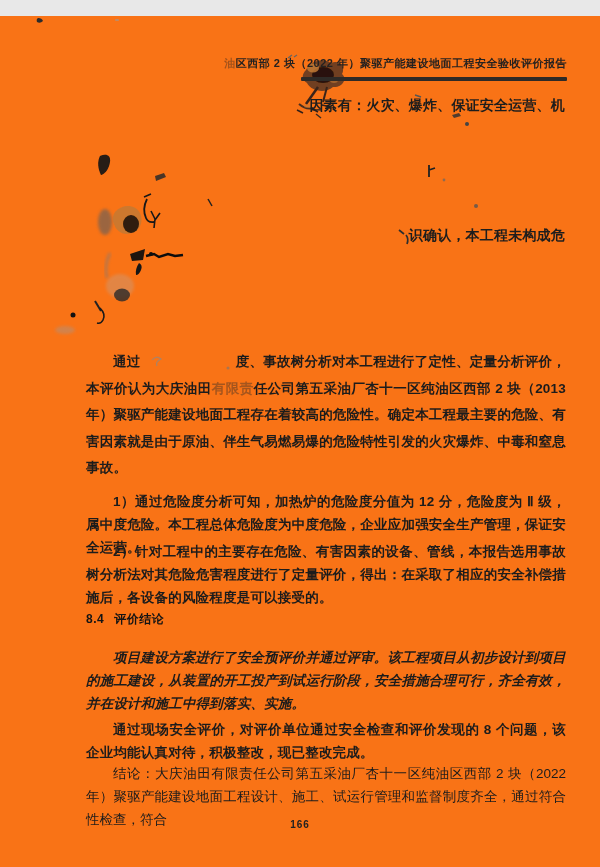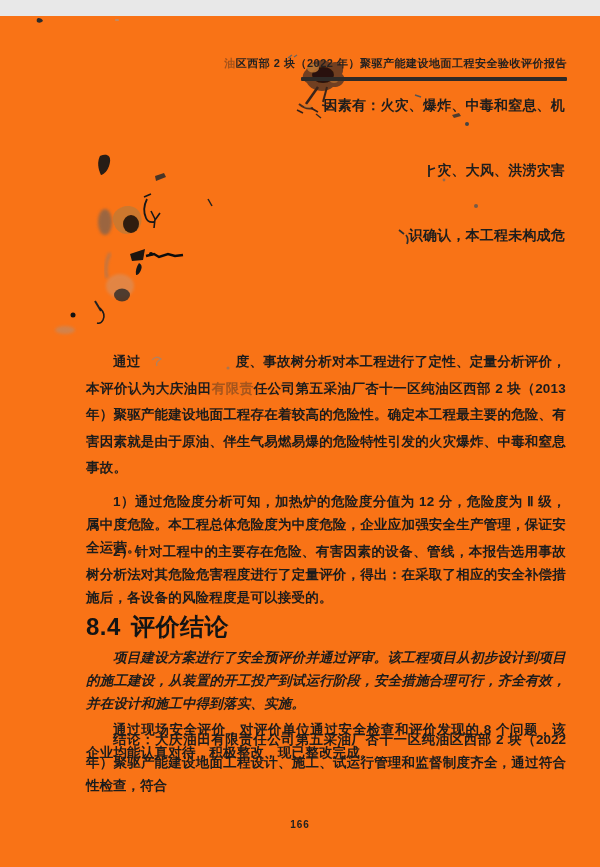--- a/index.html
+++ b/index.html
@@ -36,29 +36,29 @@
   }
   .p1{top:333px;line-height:26.5px;}
   .ind{display:inline-block;width:2em;}
   .gap{display:inline-block;width:95px;height:1px;}
   .faded2{color:rgba(40,40,40,.4);filter:blur(.4px);}
   .indented{text-indent:2em;}
   .p2{top:474px;}
   .p3{top:524px;}
   .p4{top:630px;font-style:italic;}
   .p5{top:702px;}
-  .p6{top:712px;font-weight:700;letter-spacing:0;}
+  .p6{top:746px;font-weight:400;letter-spacing:0;}
   
   .h832{
     position:absolute;left:86px;top:441px;
     font-size:15.5px;font-weight:800;color:#151515;letter-spacing:.3px;
   }
   .h84{
     position:absolute;left:86px;top:595px;
-    font-size:24px;font-weight:800;color:#141414;letter-spacing:.5px;
+    font-size:12px;font-weight:800;color:#141414;letter-spacing:.5px;
   }
   .hnum{margin-right:10px;}
   .pageno{
     position:absolute;left:0;right:0;top:803px;text-align:center;
     font-size:10px;font-weight:600;letter-spacing:1px;color:#222;
   }
 </style>
 </head>
 <body>
 
@@ -124,24 +124,21 @@
       <circle cx="228" cy="352" r="1.5" fill="#777" opacity="0.6"></circle>
     </g>
   </svg>
 
   <div class="hdr">
     <span class="faded">油</span><span>区西部 2 块（2022 年）聚驱产能建设地面工程安全验收评价报告</span>
   </div>
   <div class="rule"></div>
 
   <div class="frag frag1">
-    <span>因素有：火灾、爆炸、中毒和窒息、机</span>
-  </div>
-  <div class="frag frag2">
-    <span>灾、大风、洪涝灾害</span>
+    <span>因素有：火灾、爆炸、保证安全运营、机</span>
   </div>
   <div class="frag frag3">
     <span>识确认，本工程未构成危</span>
   </div>
 
   <div class="par p1">
     <span class="ind"></span><span>通过</span><span class="gap"></span><span>度、事故树分析对本工程进行了定性、定量分析评价，</span><span>本评价认为大庆油田</span><span class="faded2">有限责</span><span>任公司第五采油厂杏十一区纯油区西部 2 块（2013 年）聚驱产能建设地面工程存在着较高的危险性。确定本工程最主要的危险、有害因素就是由于原油、伴生气易燃易爆的危险特性引发的火灾爆炸、中毒和窒息事故。</span>
   </div>
 
 

